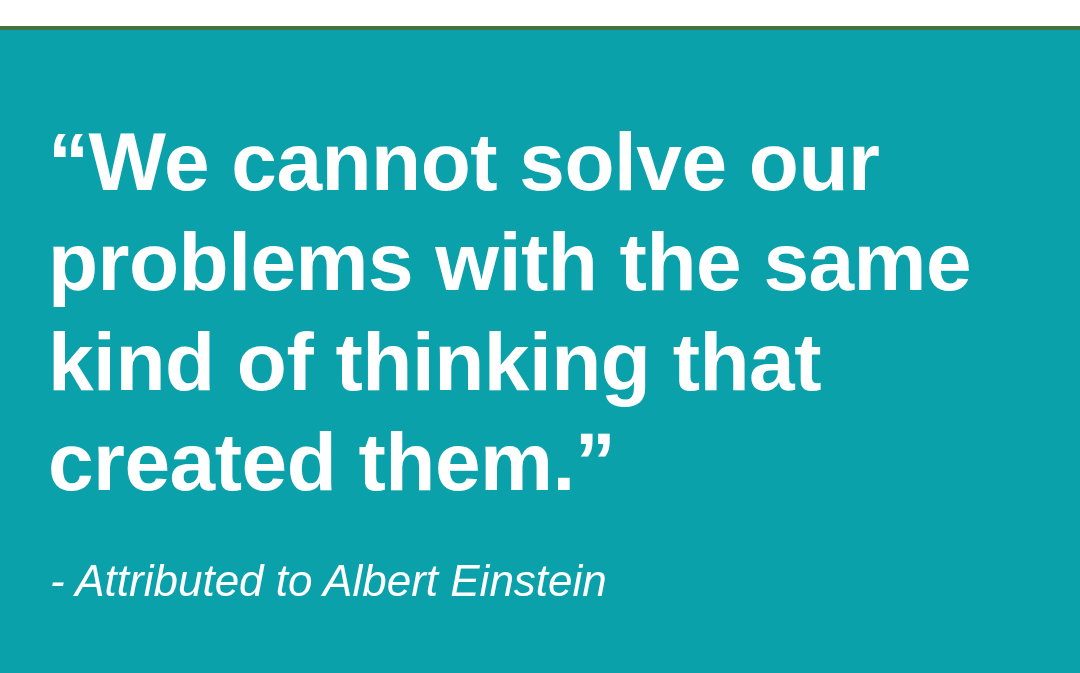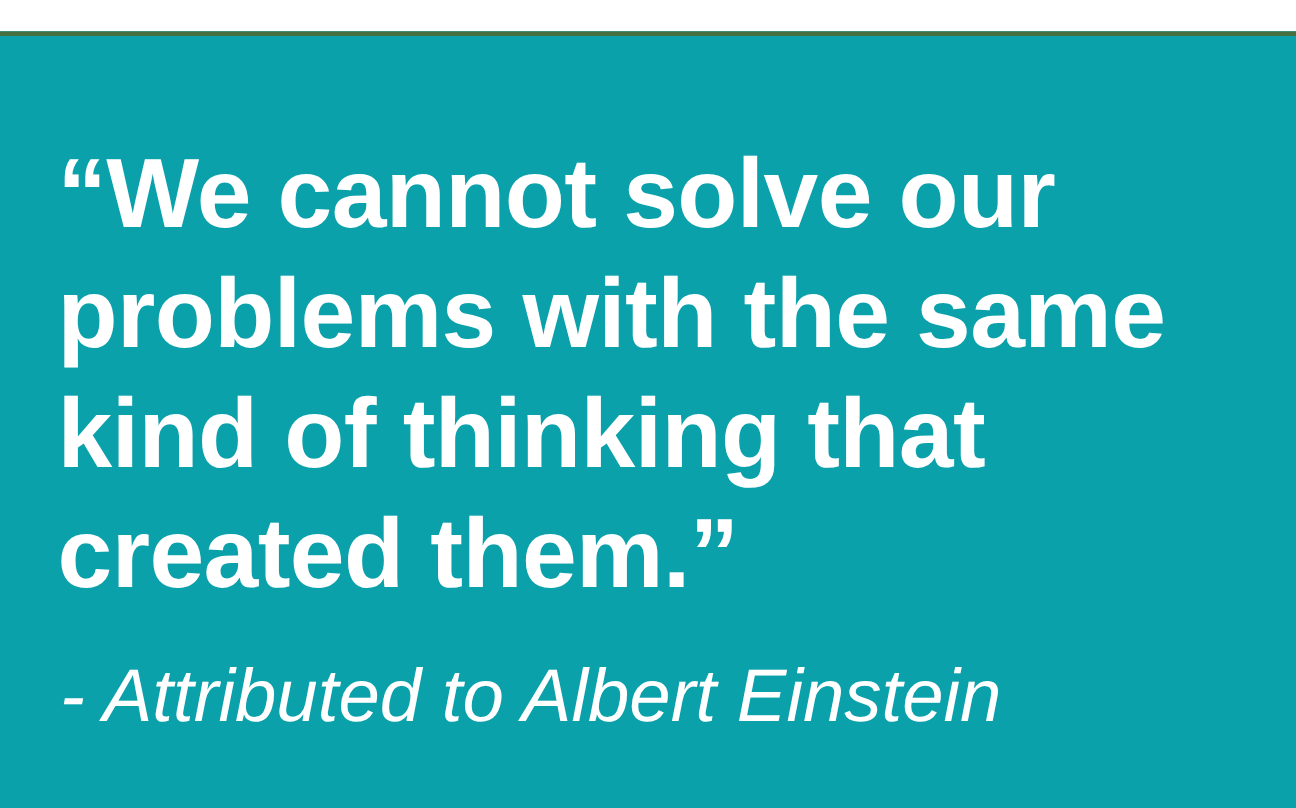--- a/index.html
+++ b/index.html
@@ -51,21 +51,21 @@
     position: absolute;
     left: 2px;
     top: 520px;
     width: 1010px;
     margin: 0;
     padding: 0;
     color: #ffffff;
     font-family: "Liberation Sans", sans-serif;
     font-style: italic;
     font-weight: 400;
-    font-size: 62px;
+    font-size: 44px;
     line-height: 70px;
     letter-spacing: 0px;
     white-space: pre;
   }
 </style>
 </head>
 <body>
 
 <div id="slide" style="background: rgb(10, 161, 171); margin-top: 26px;">
 

